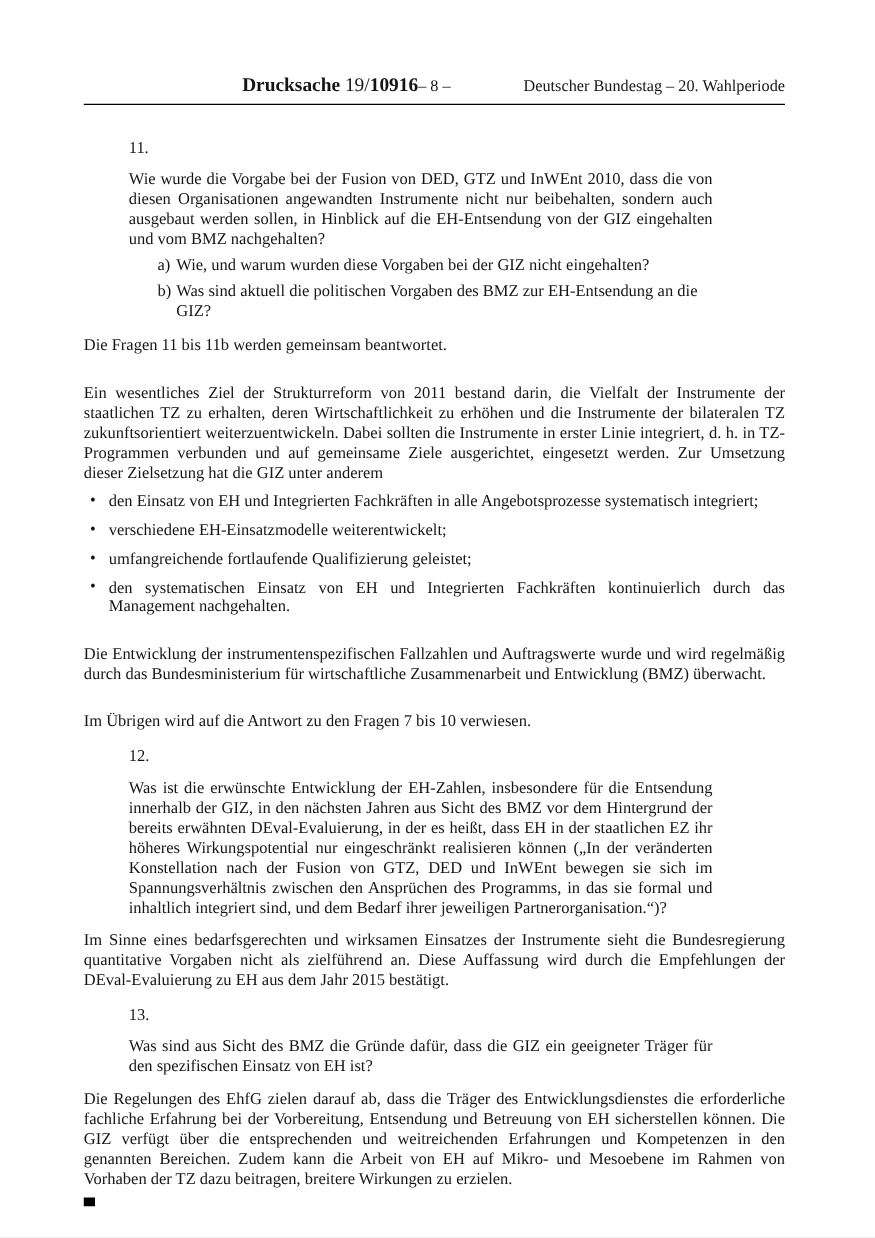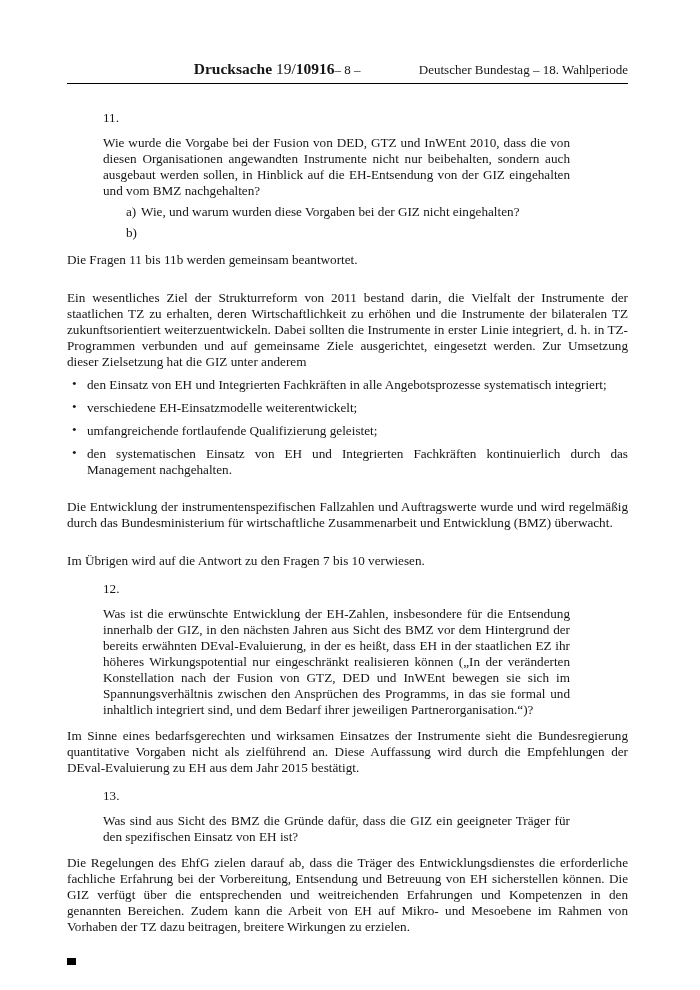--- a/index.html
+++ b/index.html
@@ -50,38 +50,39 @@
 <body>
 
 <div class="sheet">
   <div class="inner">
 
     <header class="hdr">
       <div class="hdr-left">
         <span class="b">Drucksache</span>&nbsp;<span class="n">19/</span><span class="b">10916</span>
       </div>
       <div class="hdr-center">– 8 –</div>
-      <div class="hdr-right">Deutscher Bundestag – 18. Wahlperiode</div>
+      <div class="hdr-right">Deutscher Bundestag – 20. Wahlperiode</div>
     </header>
     <hr class="hdr-rule">
 
     <main class="doc-body">
 
       <div class="question">
         <span class="q-num">11.</span>
         <div class="q-text">Wie wurde die Vorgabe bei der Fusion von DED, GTZ und InWEnt 2010, dass die von diesen Organisationen angewandten Instrumente nicht nur beibehalten, sondern auch ausgebaut werden sollen, in Hinblick auf die EH-Entsendung von der GIZ eingehalten und vom BMZ nachgehalten?</div>
       </div>
 
       <div class="subq">
         <span class="q-num">a)</span>
         <div class="q-text">Wie, und warum wurden diese Vorgaben bei der GIZ nicht eingehalten?</div>
       </div>
 
       <div class="subq">
         <span class="q-num">b)</span>
+        <div class="q-text">Was sind aktuell die politischen Vorgaben des BMZ zur EH-Entsendung an die GIZ?</div>
       </div>
 
       <p class="para" style="margin-top:11px">Die Fragen 11 bis 11b werden gemeinsam beantwortet.</p>
 
       <p class="para">Ein wesentliches Ziel der Strukturreform von 2011 bestand darin, die Vielfalt der Instrumente der staatlichen TZ zu erhalten, deren Wirtschaftlichkeit zu erhöhen und die Instrumente der bilateralen TZ zukunftsorientiert weiterzuentwickeln. Dabei sollten die Instrumente in erster Linie integriert, d. h. in TZ-Programmen verbunden und auf gemeinsame Ziele ausgerichtet, eingesetzt werden. Zur Umsetzung dieser Zielsetzung hat die GIZ unter anderem</p>
 
       <ul class="bullet-list">
         <li><span>den Einsatz von EH und Integrierten Fachkräften in alle Angebotsprozesse systematisch integriert;</span></li>
         <li><span>verschiedene EH-Einsatzmodelle weiterentwickelt;</span></li>
         <li><span>umfangreichende fortlaufende Qualifizierung geleistet;</span></li>

